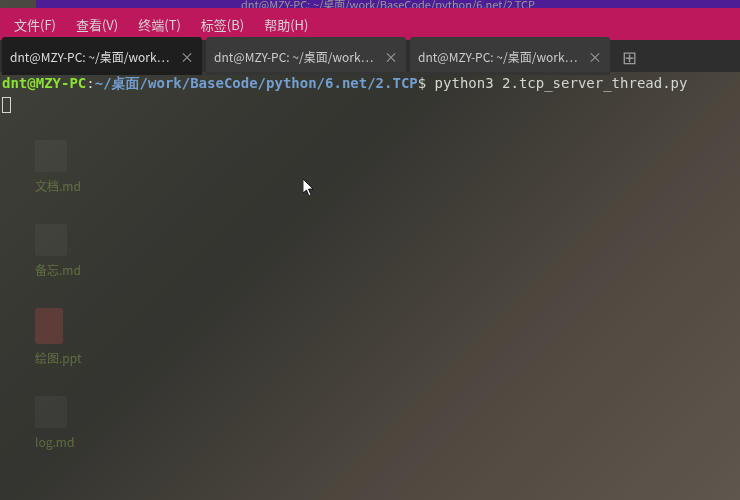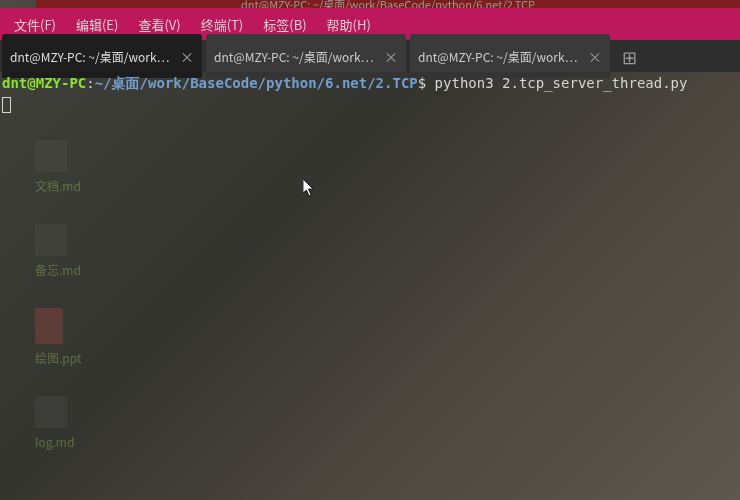--- a/index.html
+++ b/index.html
@@ -37,21 +37,21 @@
       margin-bottom: 5px;
       border-radius: 3px;
     }
     .desktop-icon.ppt .icon-box {
       background: #c0504d;
       width: 28px;
       height: 36px;
     }
     .title-bar {
       height: 8px;
-      background: #7f1d1d;
+      background: #4c1d95;
       position: relative;
       z-index: 2;
       color: #999;
       font-size: 11px;
       text-align: center;
       line-height: 8px;
       overflow: hidden;
       margin-left: 36px;
     }
     .menu-bar {
@@ -72,21 +72,21 @@
     .tab-bar {
       height: 32px;
       background: #2e2e2e;
       display: flex;
       align-items: center;
       position: relative;
       z-index: 2;
       padding-left: 2px;
     }
     .tab {
-      height: 44px;
+      height: 38px;
       background: #3a3a3a;
       color: #ccc;
       font-size: 12px;
       display: flex;
       align-items: center;
       padding: 0 8px;
       margin-right: 4px;
       border-radius: 3px 3px 0 0;
       max-width: 220px;
       min-width: 200px;
@@ -177,21 +177,20 @@
     <span>log.md</span>
   </div>
 </div>
 
 <div class="title-bar">
   <span>dnt@MZY-PC: ~/桌面/work/BaseCode/python/6.net/2.TCP</span>
 </div>
 
 <div class="menu-bar">
   <div class="menu-item">文件(F)</div>
-  <div class="menu-item">编辑(E)</div>
   <div class="menu-item">查看(V)</div>
   <div class="menu-item">终端(T)</div>
   <div class="menu-item">标签(B)</div>
   <div class="menu-item">帮助(H)</div>
 </div>
 
 <div class="tab-bar">
   <div class="tab active">
     <span class="tab-label">dnt@MZY-PC: ~/桌面/work…</span>
     <span class="tab-close">×</span>

